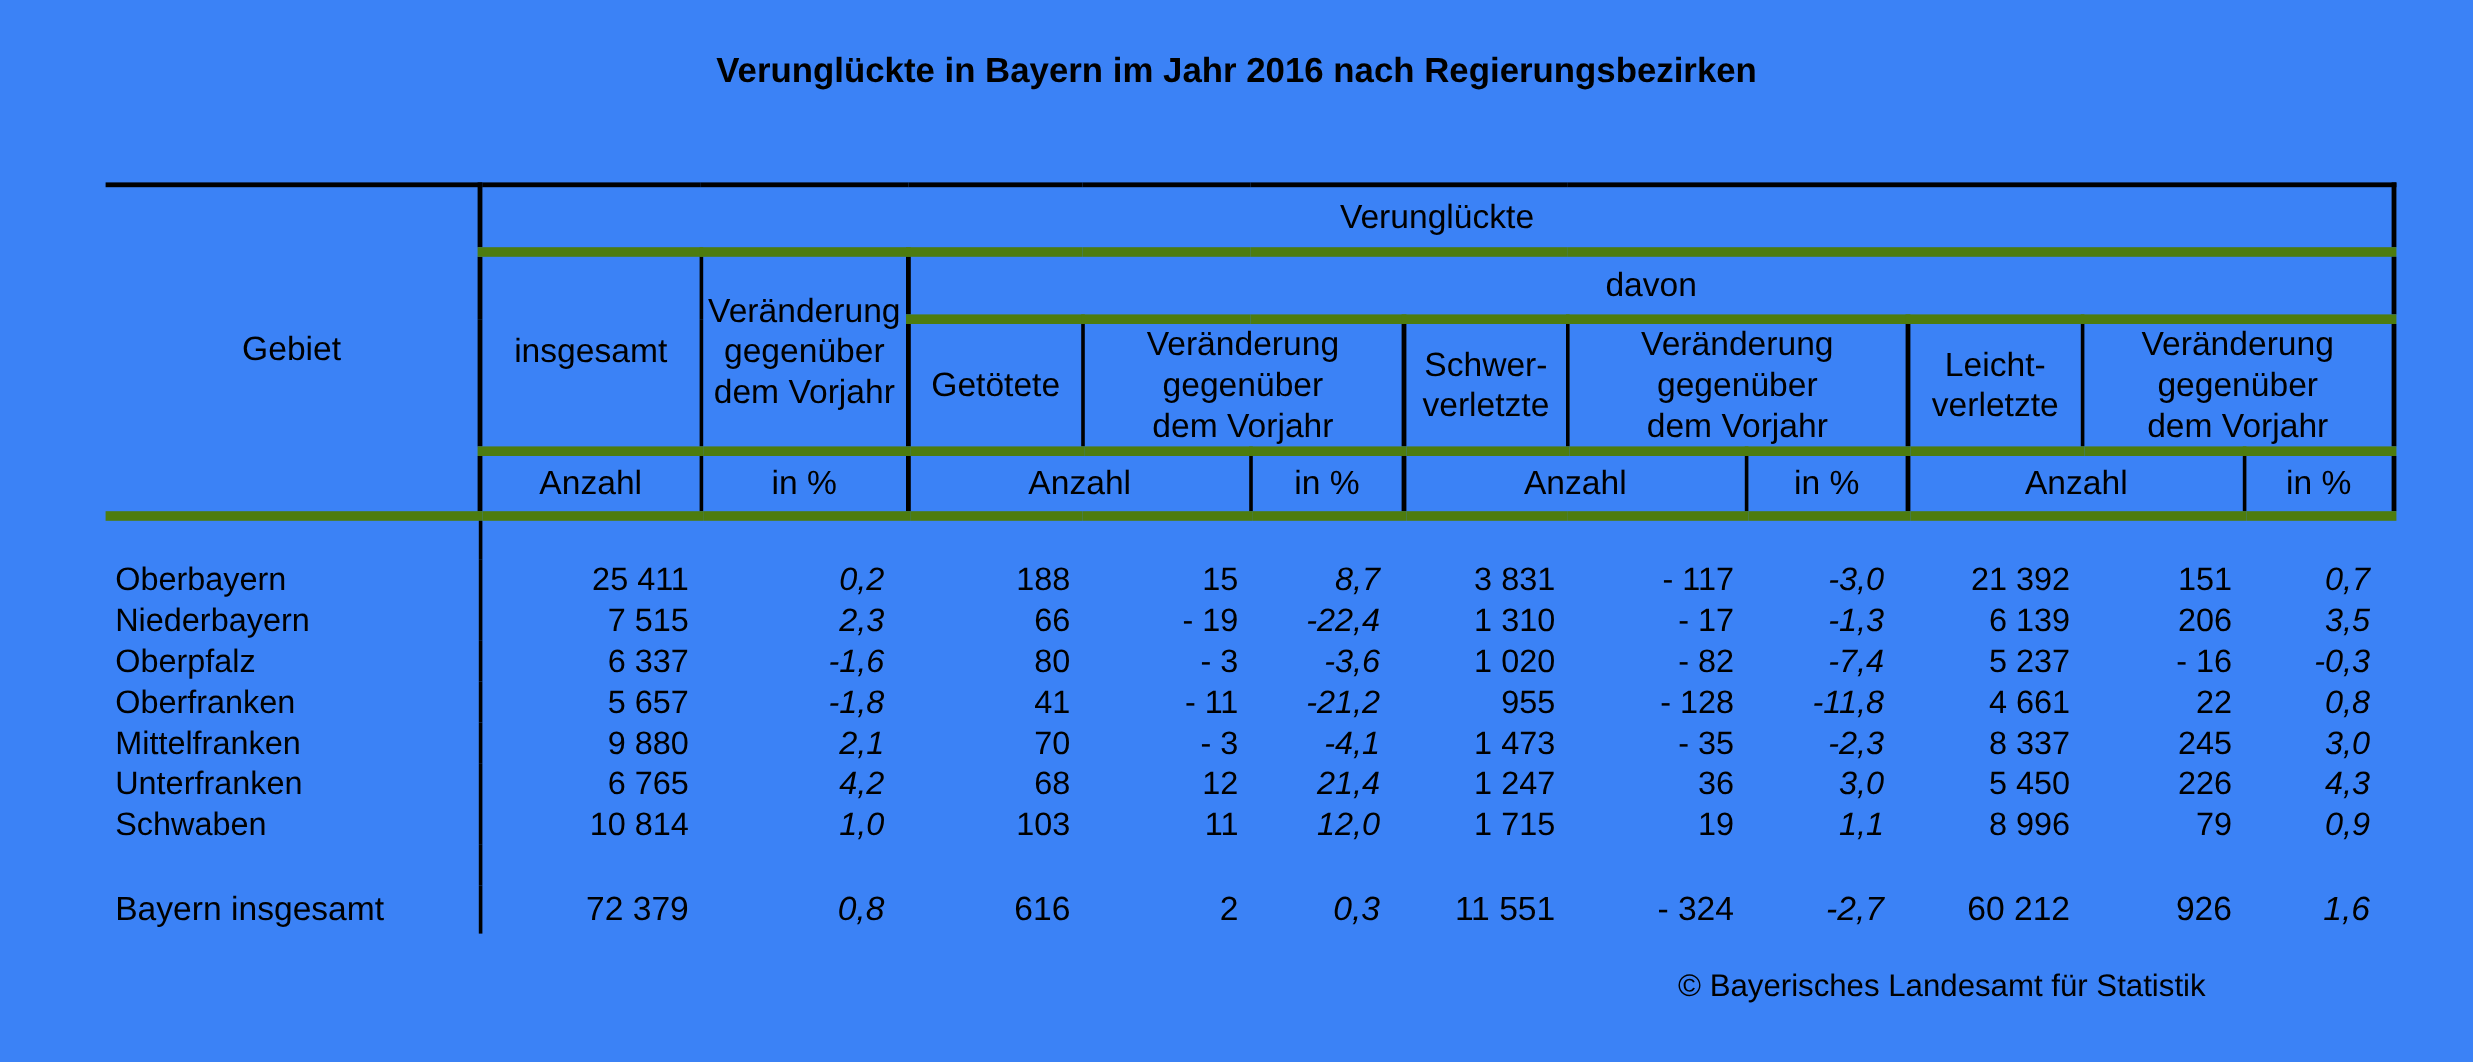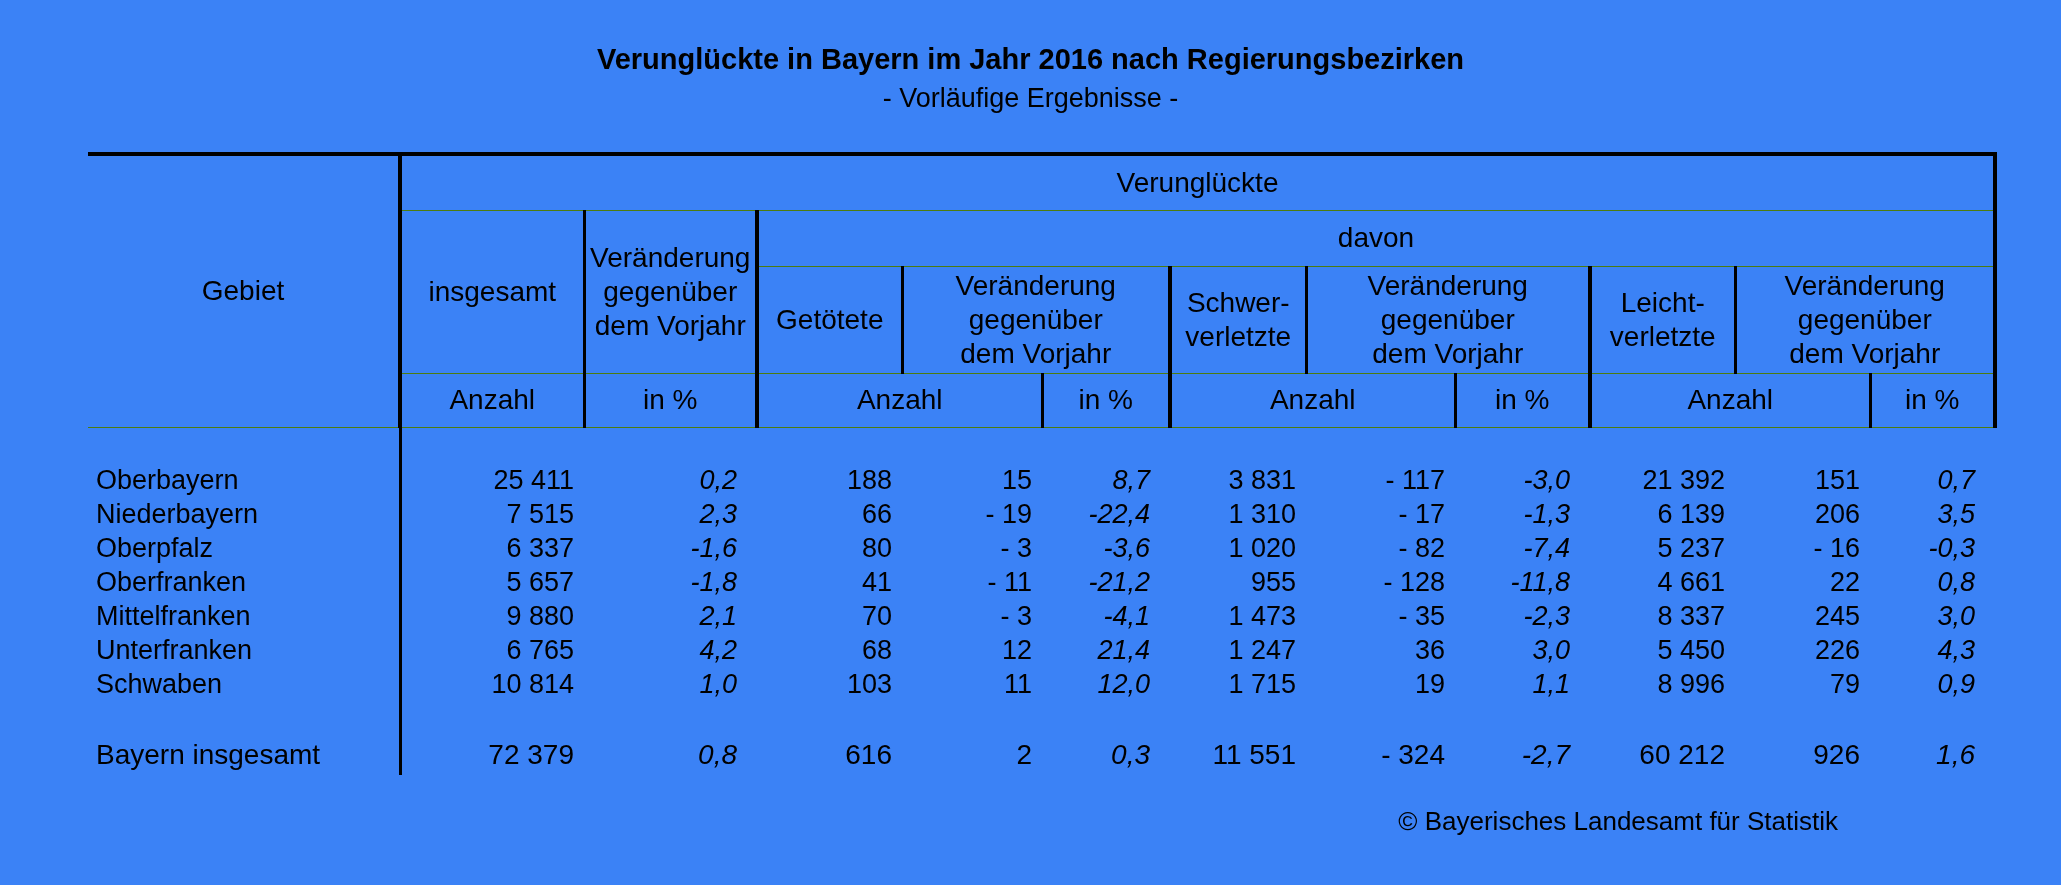--- a/index.html
+++ b/index.html
@@ -62,21 +62,21 @@
   tr.hr2 { height: 56px; }
   tr.hr3 { height: 107px; }
   tr.hr4 { height: 54px; }
   tr.spacer-top { height: 36px; }
   tr.data-row { height: 34px; }
   tr.spacer-mid { height: 34px; }
   tr.total-row { height: 40px; }
   tr.total-row td { font-weight: normal; font-size: 28px; }
 
   .bT4 { border-top: 4px solid #000; }
-  .bB4 { border-bottom: 1px solid #4d7c0f; }
+  .bB4 { border-bottom: 8px solid #4d7c0f; }
   .bR4 { border-right: 4px solid #000; }
   .bR3 { border-right: 3px solid #000; }
 
   td.region {
     text-align: left;
     padding-left: 8px;
     border-right: 3px solid #000;
     white-space: pre;
   }
   td.num {
@@ -98,21 +98,20 @@
     font-size: 26px;
     line-height: 30px;
   }
 </style>
 </head>
 <body>
 
 <div class="page">
 
   <div class="title">Verunglückte in Bayern im Jahr 2016 nach Regierungsbezirken</div>
-  <div class="subtitle">- Vorläufige Ergebnisse -</div>
 
   <table class="stat-table">
     <colgroup>
       <col style="width:312px">
         <col style="width:184px">
         <col style="width:173px">
       <col style="width:145px">
         <col style="width:140px">
         <col style="width:128px">
       <col style="width:136px">

